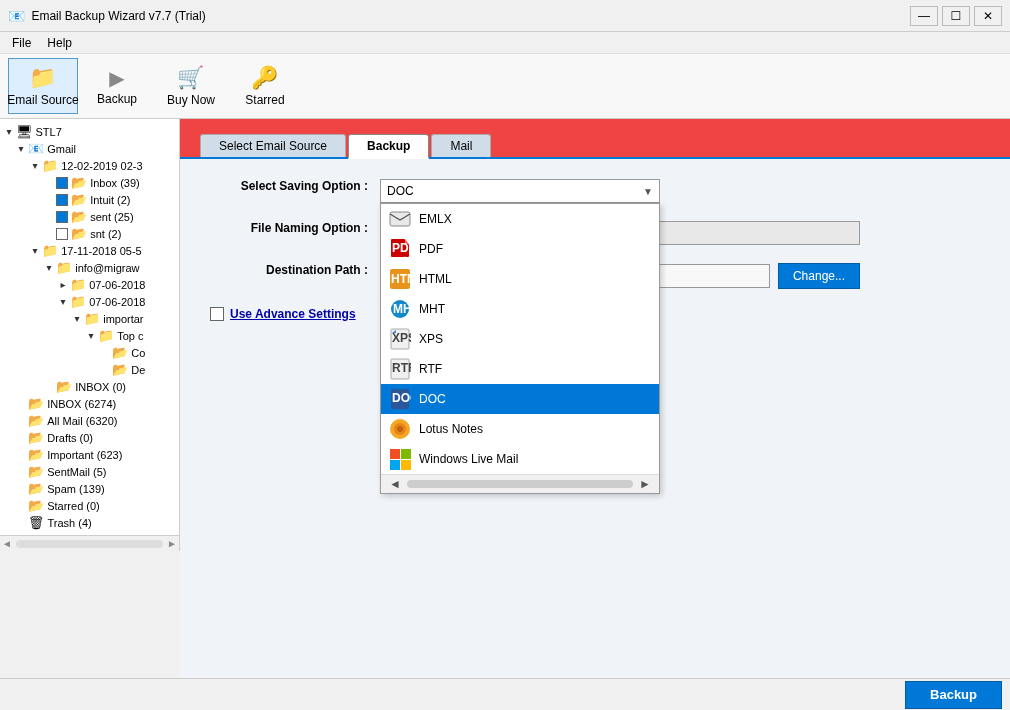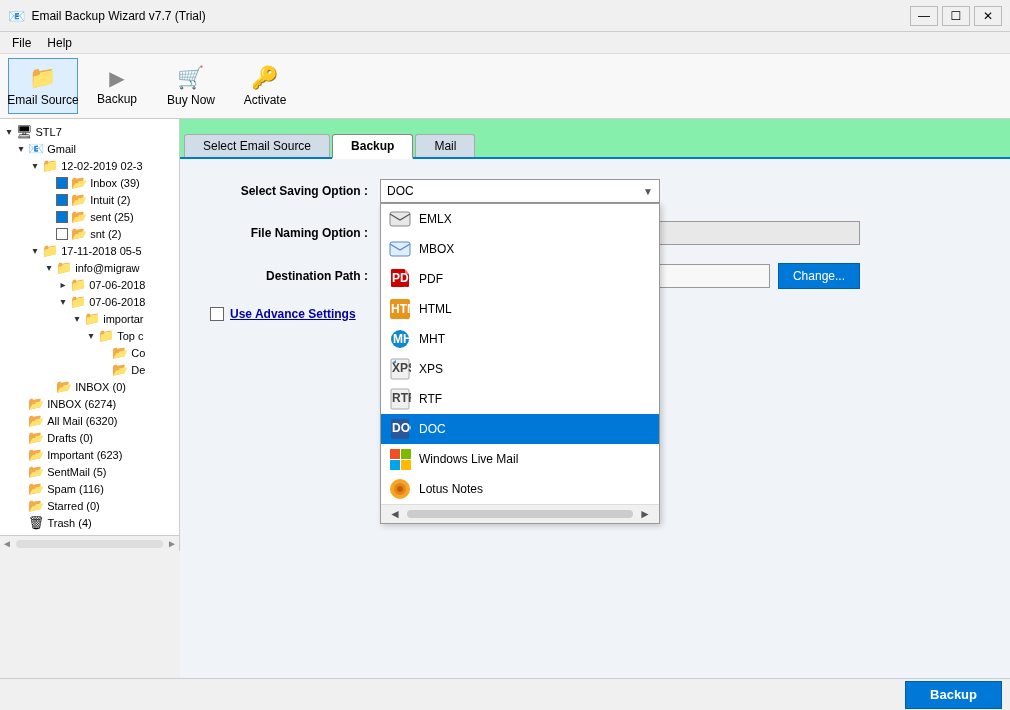--- a/index.html
+++ b/index.html
@@ -111,22 +111,22 @@
       background: #eaf0f8;
       display: flex;
       flex-direction: column;
       padding: 0;
     }
 
     
     .tab-bar {
       display: flex;
       align-items: flex-end;
-      background: #86efac;
-      padding: 6px 8px 0 4px;
+      background: #ef4444;
+      padding: 6px 8px 0 20px;
       border-bottom: 2px solid #0078d7;
       height: 40px;
     }
     .tab {
       padding: 4px 18px;
       cursor: pointer;
       font-size: 12px;
       border: 1px solid #aaa;
       background: #d0dce8;
       margin-right: 2px;
@@ -146,21 +146,21 @@
     .tab-content {
       flex: 1;
       background: #f0f4f8;
       padding: 20px 30px;
       position: relative;
     }
 
     
     .form-row {
       display: flex;
-      align-items: center;
+      align-items: flex-start;
       margin-bottom: 18px;
     }
     .form-label {
       width: 170px;
       text-align: right;
       padding-right: 12px;
       font-size: 12px;
       font-weight: bold;
     }
 
@@ -344,21 +344,21 @@
   <button class="toolbar-btn">
     <span class="toolbar-btn-icon" style="color:#888; font-size:20px;">▶</span>
     <span class="toolbar-btn-label">Backup</span>
   </button>
   <button class="toolbar-btn">
     <span class="toolbar-btn-icon">🛒</span>
     <span class="toolbar-btn-label">Buy Now</span>
   </button>
   <button class="toolbar-btn">
     <span class="toolbar-btn-icon">🔑</span>
-    <span class="toolbar-btn-label">Activate</span>
+    <span class="toolbar-btn-label">Starred</span>
   </button>
 </div>
 
 <div class="main-layout">
 
   <div style="display:flex; flex-direction:column; width:180px;">
     <div class="left-panel">
 
       <div class="tree-item" style="padding-left:2px;">
         <span class="tree-toggle">▾</span>
@@ -486,21 +486,21 @@
 
       <div class="tree-item" style="padding-left:14px;">
         <span class="tree-toggle" style="visibility:hidden;">▾</span>
         <span style="font-size:13px; margin-right:3px; color:#f0c040;">📂</span>
         <span class="tree-label">SentMail (5)</span>
       </div>
 
       <div class="tree-item" style="padding-left:14px;">
         <span class="tree-toggle" style="visibility:hidden;">▾</span>
         <span style="font-size:13px; margin-right:3px; color:#f0c040;">📂</span>
-        <span class="tree-label">Spam (116)</span>
+        <span class="tree-label">Spam (139)</span>
       </div>
 
       <div class="tree-item" style="padding-left:14px;">
         <span class="tree-toggle" style="visibility:hidden;">▾</span>
         <span style="font-size:13px; margin-right:3px; color:#f0c040;">📂</span>
         <span class="tree-label">Starred (0)</span>
       </div>
 
       <div class="tree-item" style="padding-left:14px;">
         <span class="tree-toggle" style="visibility:hidden;">▾</span>
@@ -541,29 +541,20 @@
                 <svg width="22" height="22" viewBox="0 0 22 22">
                   <rect x="1" y="4" width="20" height="14" rx="2" fill="#e8e8e8" stroke="#888" stroke-width="1"></rect>
                   <path d="M1 6 L11 12 L21 6" stroke="#555" stroke-width="1.2" fill="none"></path>
                 </svg>
               </div>
               <span>EMLX</span>
             </div>
             <div class="dropdown-item">
               <div class="dropdown-item-icon">
                 <svg width="22" height="22" viewBox="0 0 22 22">
-                  <rect x="1" y="4" width="20" height="14" rx="2" fill="#ddeeff" stroke="#5588cc" stroke-width="1"></rect>
-                  <path d="M1 6 L11 12 L21 6" stroke="#5588cc" stroke-width="1.2" fill="none"></path>
-                </svg>
-              </div>
-              <span>MBOX</span>
-            </div>
-            <div class="dropdown-item">
-              <div class="dropdown-item-icon">
-                <svg width="22" height="22" viewBox="0 0 22 22">
                   <rect x="2" y="1" width="14" height="18" rx="1" fill="#cc0000"></rect>
                   <polygon points="16,1 20,6 16,6" fill="#ff6666"></polygon>
                   <rect x="16" y="6" width="4" height="13" rx="1" fill="#cc0000"></rect>
                   <text x="3" y="14" font-size="7" fill="white" font-weight="bold">PDF</text>
                 </svg>
               </div>
               <span>PDF</span>
             </div>
             <div class="dropdown-item">
               <div class="dropdown-item-icon">
@@ -607,37 +598,37 @@
                 <svg width="22" height="22" viewBox="0 0 22 22">
                   <rect x="2" y="1" width="18" height="20" rx="1" fill="#2b579a"></rect>
                   <text x="3" y="14" font-size="7" fill="white" font-weight="bold">DOC</text>
                 </svg>
               </div>
               <span>DOC</span>
             </div>
             <div class="dropdown-item">
               <div class="dropdown-item-icon">
                 <svg width="22" height="22" viewBox="0 0 22 22">
+                  <circle cx="11" cy="11" r="10" fill="#f5a623"></circle>
+                  <circle cx="11" cy="11" r="6" fill="#e8841a"></circle>
+                  <circle cx="11" cy="11" r="3" fill="#c0620a"></circle>
+                </svg>
+              </div>
+              <span>Lotus Notes</span>
+            </div>
+            <div class="dropdown-item">
+              <div class="dropdown-item-icon">
+                <svg width="22" height="22" viewBox="0 0 22 22">
                   <rect x="1" y="1" width="10" height="10" fill="#f25022"></rect>
                   <rect x="12" y="1" width="10" height="10" fill="#7fba00"></rect>
                   <rect x="1" y="12" width="10" height="10" fill="#00a4ef"></rect>
                   <rect x="12" y="12" width="10" height="10" fill="#ffb900"></rect>
                 </svg>
               </div>
               <span>Windows Live Mail</span>
-            </div>
-            <div class="dropdown-item">
-              <div class="dropdown-item-icon">
-                <svg width="22" height="22" viewBox="0 0 22 22">
-                  <circle cx="11" cy="11" r="10" fill="#f5a623"></circle>
-                  <circle cx="11" cy="11" r="6" fill="#e8841a"></circle>
-                  <circle cx="11" cy="11" r="3" fill="#c0620a"></circle>
-                </svg>
-              </div>
-              <span>Lotus Notes</span>
             </div>
 
             <div class="dropdown-scroll-btn">
               <span>◄</span>
               <div style="flex:1; height:8px; background:#ccc; border-radius:4px; margin:3px 6px;"></div>
               <span>►</span>
             </div>
           </div>
         </div>
       </div>

